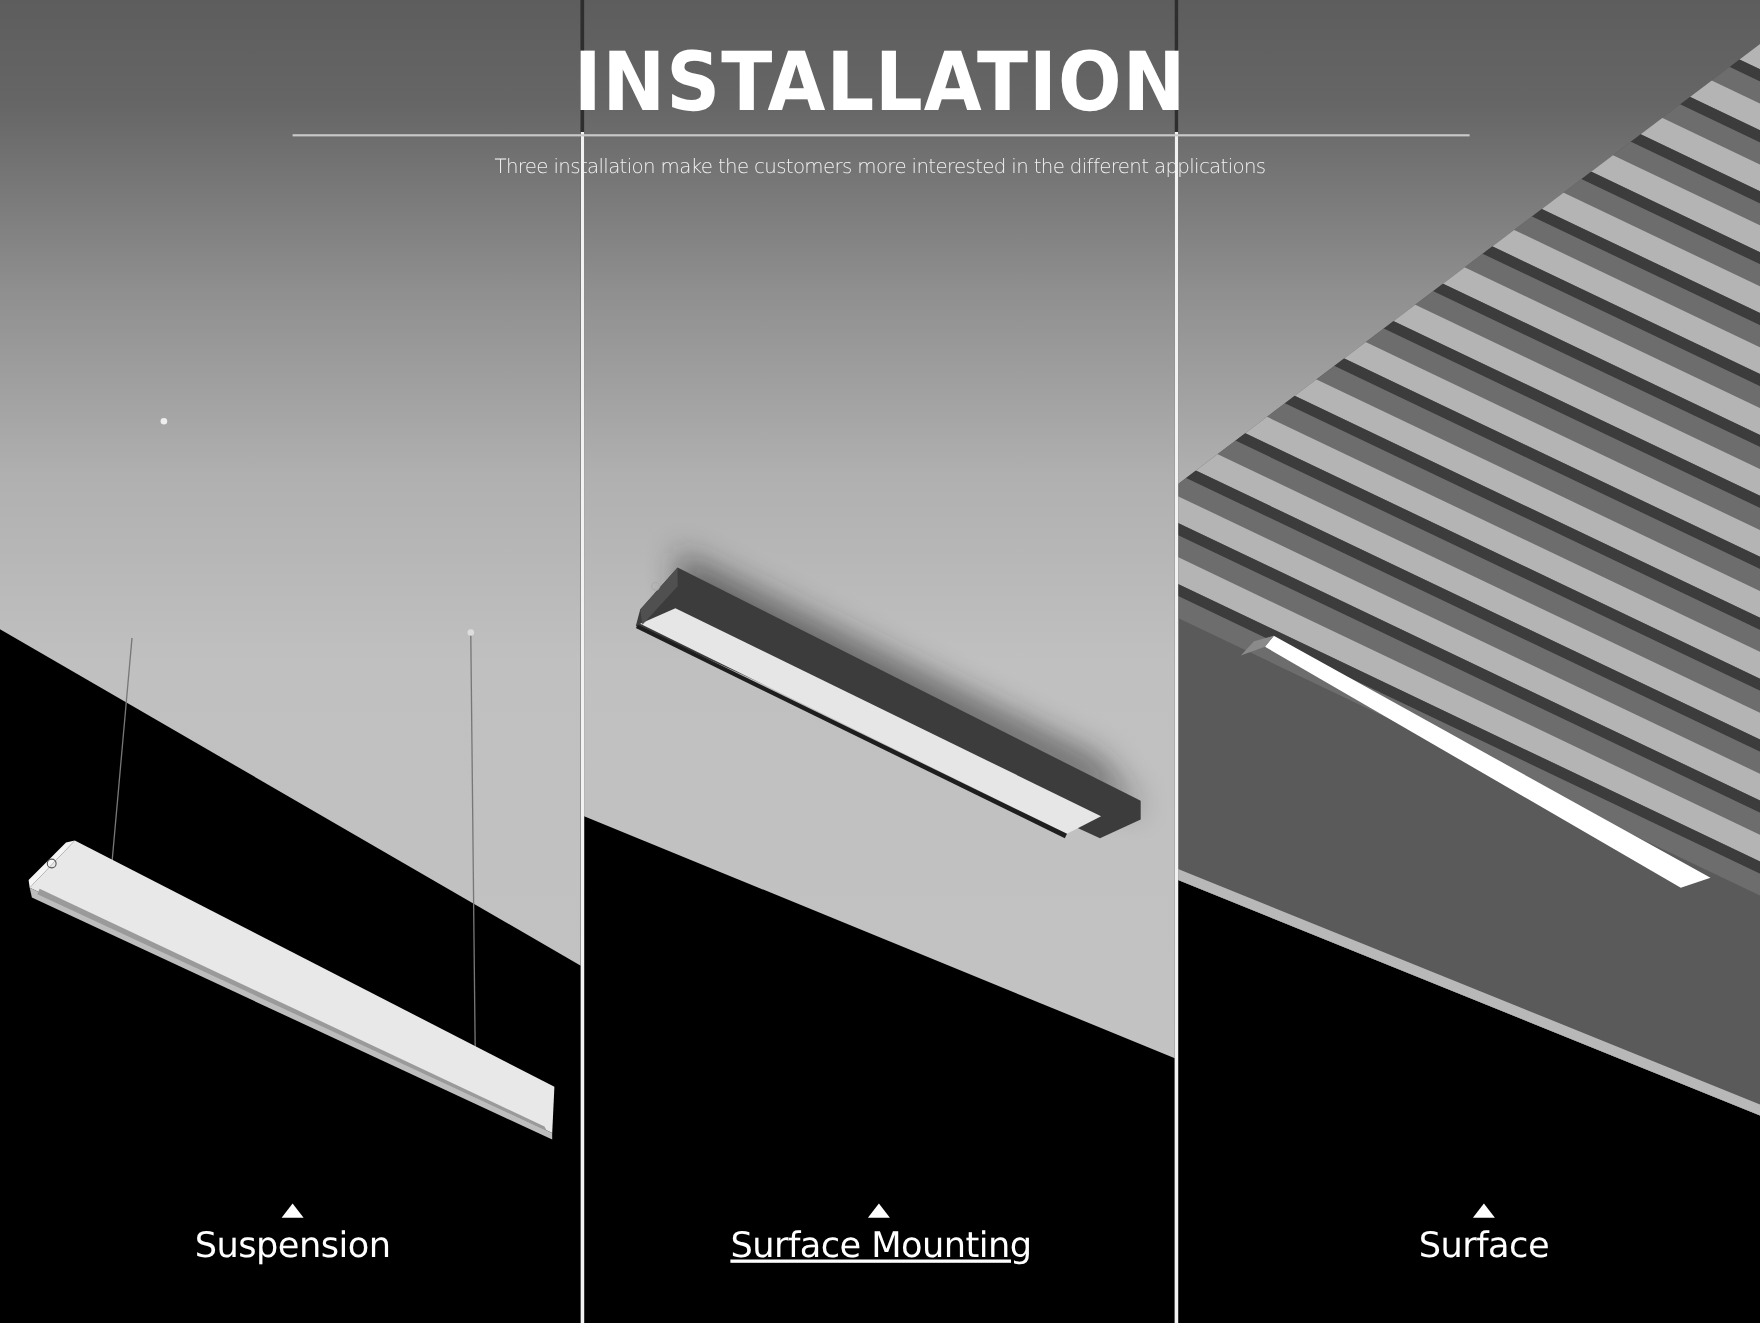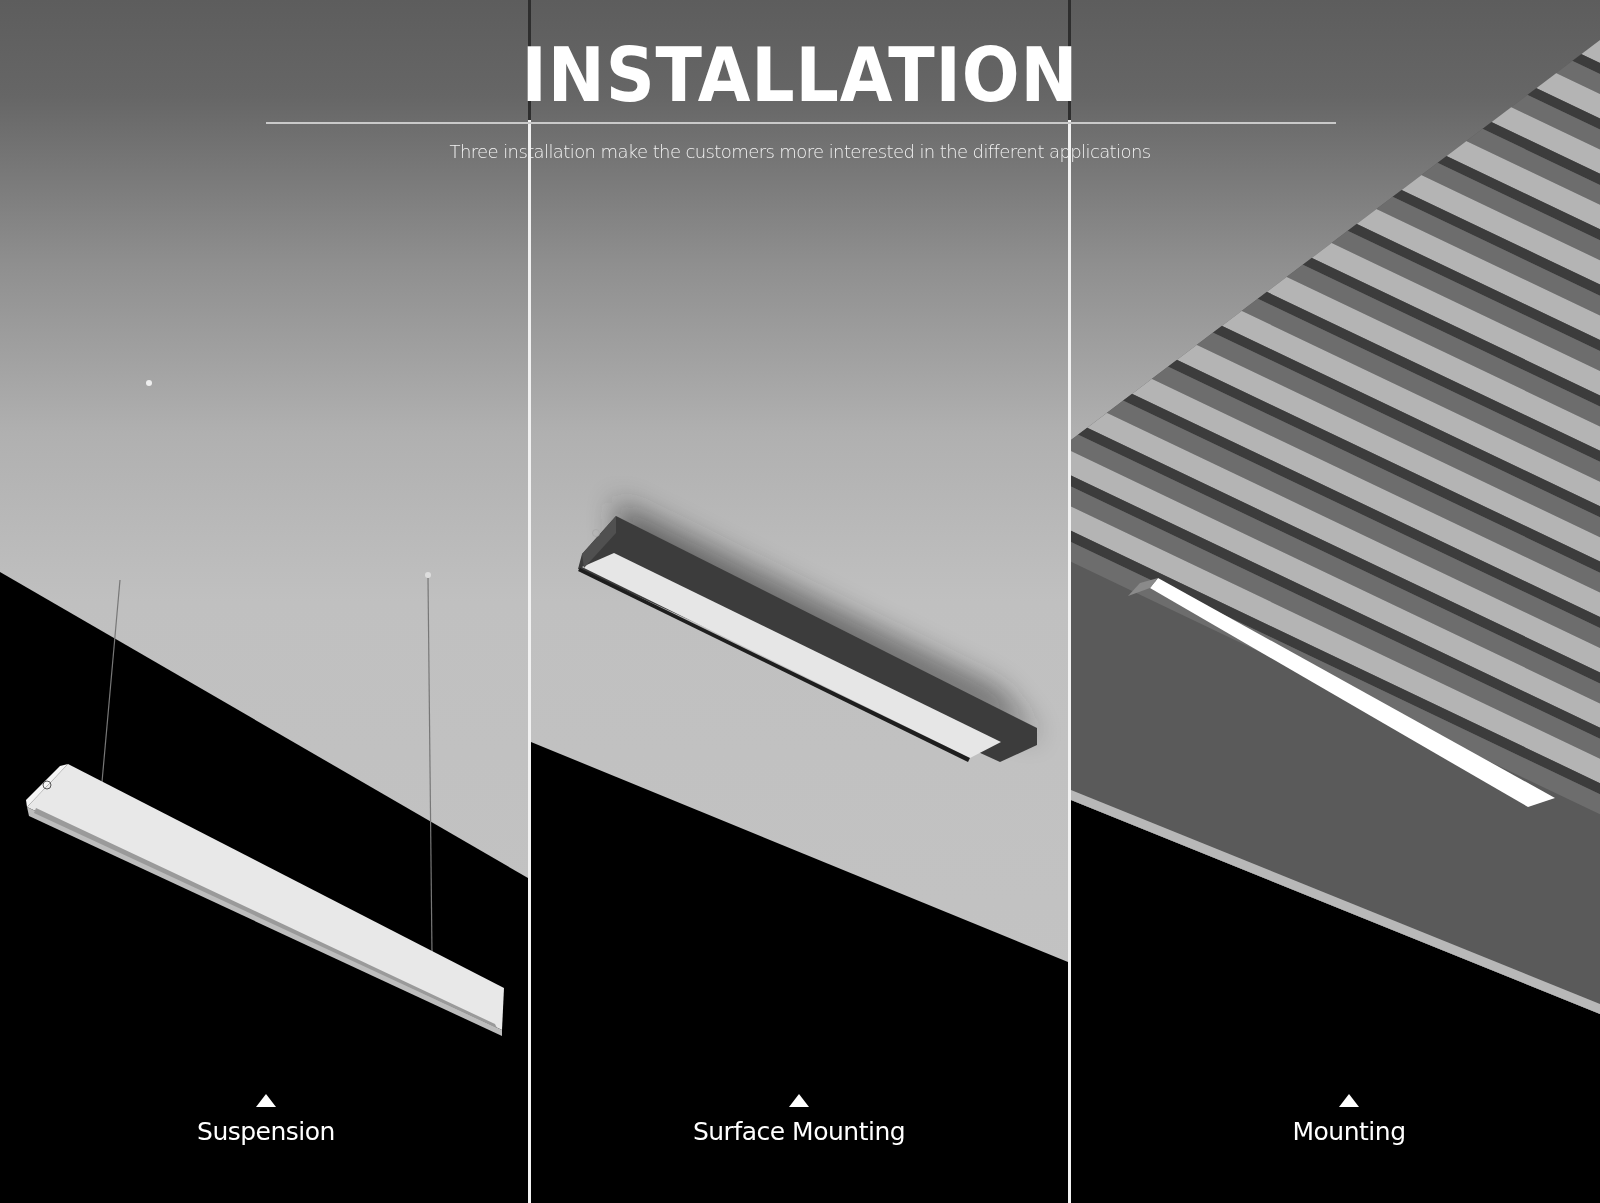--- a/index.html
+++ b/index.html
@@ -17,21 +17,21 @@
     position: absolute; left: 0; width: 1600px; top: 134px; text-align: center;
     color: #f2f2f2; font-family: "DejaVu Sans", "Liberation Sans", sans-serif;
     font-weight: 300; font-size: 18px; line-height: 36px; letter-spacing: -0.6px;
   }
   .label-block { position: absolute; top: 1094px; text-align: center; color: #fff; }
   .label-block .tri {
     width: 0; height: 0; margin: 0 auto 8px auto;
     border-left: 10px solid transparent; border-right: 10px solid transparent;
     border-bottom: 13px solid #ffffff;
   }
-  .label-block .txt { font-family: "DejaVu Sans", "Liberation Sans", sans-serif; font-size: 25px; line-height: 34px; letter-spacing: -0.5px; white-space: nowrap; }
+  .label-block .txt { font-family: "DejaVu Sans", "Liberation Sans", sans-serif; font-size: 32px; line-height: 34px; letter-spacing: -0.5px; white-space: nowrap; }
 </style>
 </head>
 <body>
 
 <svg class="scene" viewBox="0 0 1600 1203" width="1600" height="1203" xmlns="http://www.w3.org/2000/svg">
   <defs>
     <linearGradient id="skyGrad" x1="0" y1="0" x2="0" y2="1">
       <stop offset="0" stop-color="#5d5d5d"></stop>
       <stop offset="0.08" stop-color="#666666"></stop>
       <stop offset="0.22" stop-color="#8f8f8f"></stop>
@@ -155,21 +155,21 @@
   <div class="title">INSTALLATION</div>
   <div class="rule"></div>
   <div class="subtitle">Three installation make the customers more interested in the different applications</div>
 </div>
 
 <div class="label-block" style="left:166px; width:200px;">
   <div class="tri"></div>
   <div class="txt">Suspension</div>
 </div>
 
-<div class="label-block" style="left:664px; width:270px;">
+<div class="label-block" style="left:664px; width:270px;text-decoration:underline;">
   <div class="tri"></div>
   <div class="txt">Surface Mounting</div>
 </div>
 
 <div class="label-block" style="left:1249px; width:200px;">
   <div class="tri"></div>
-  <div class="txt">Mounting</div>
+  <div class="txt">Surface</div>
 </div>
 
 </body></html>

